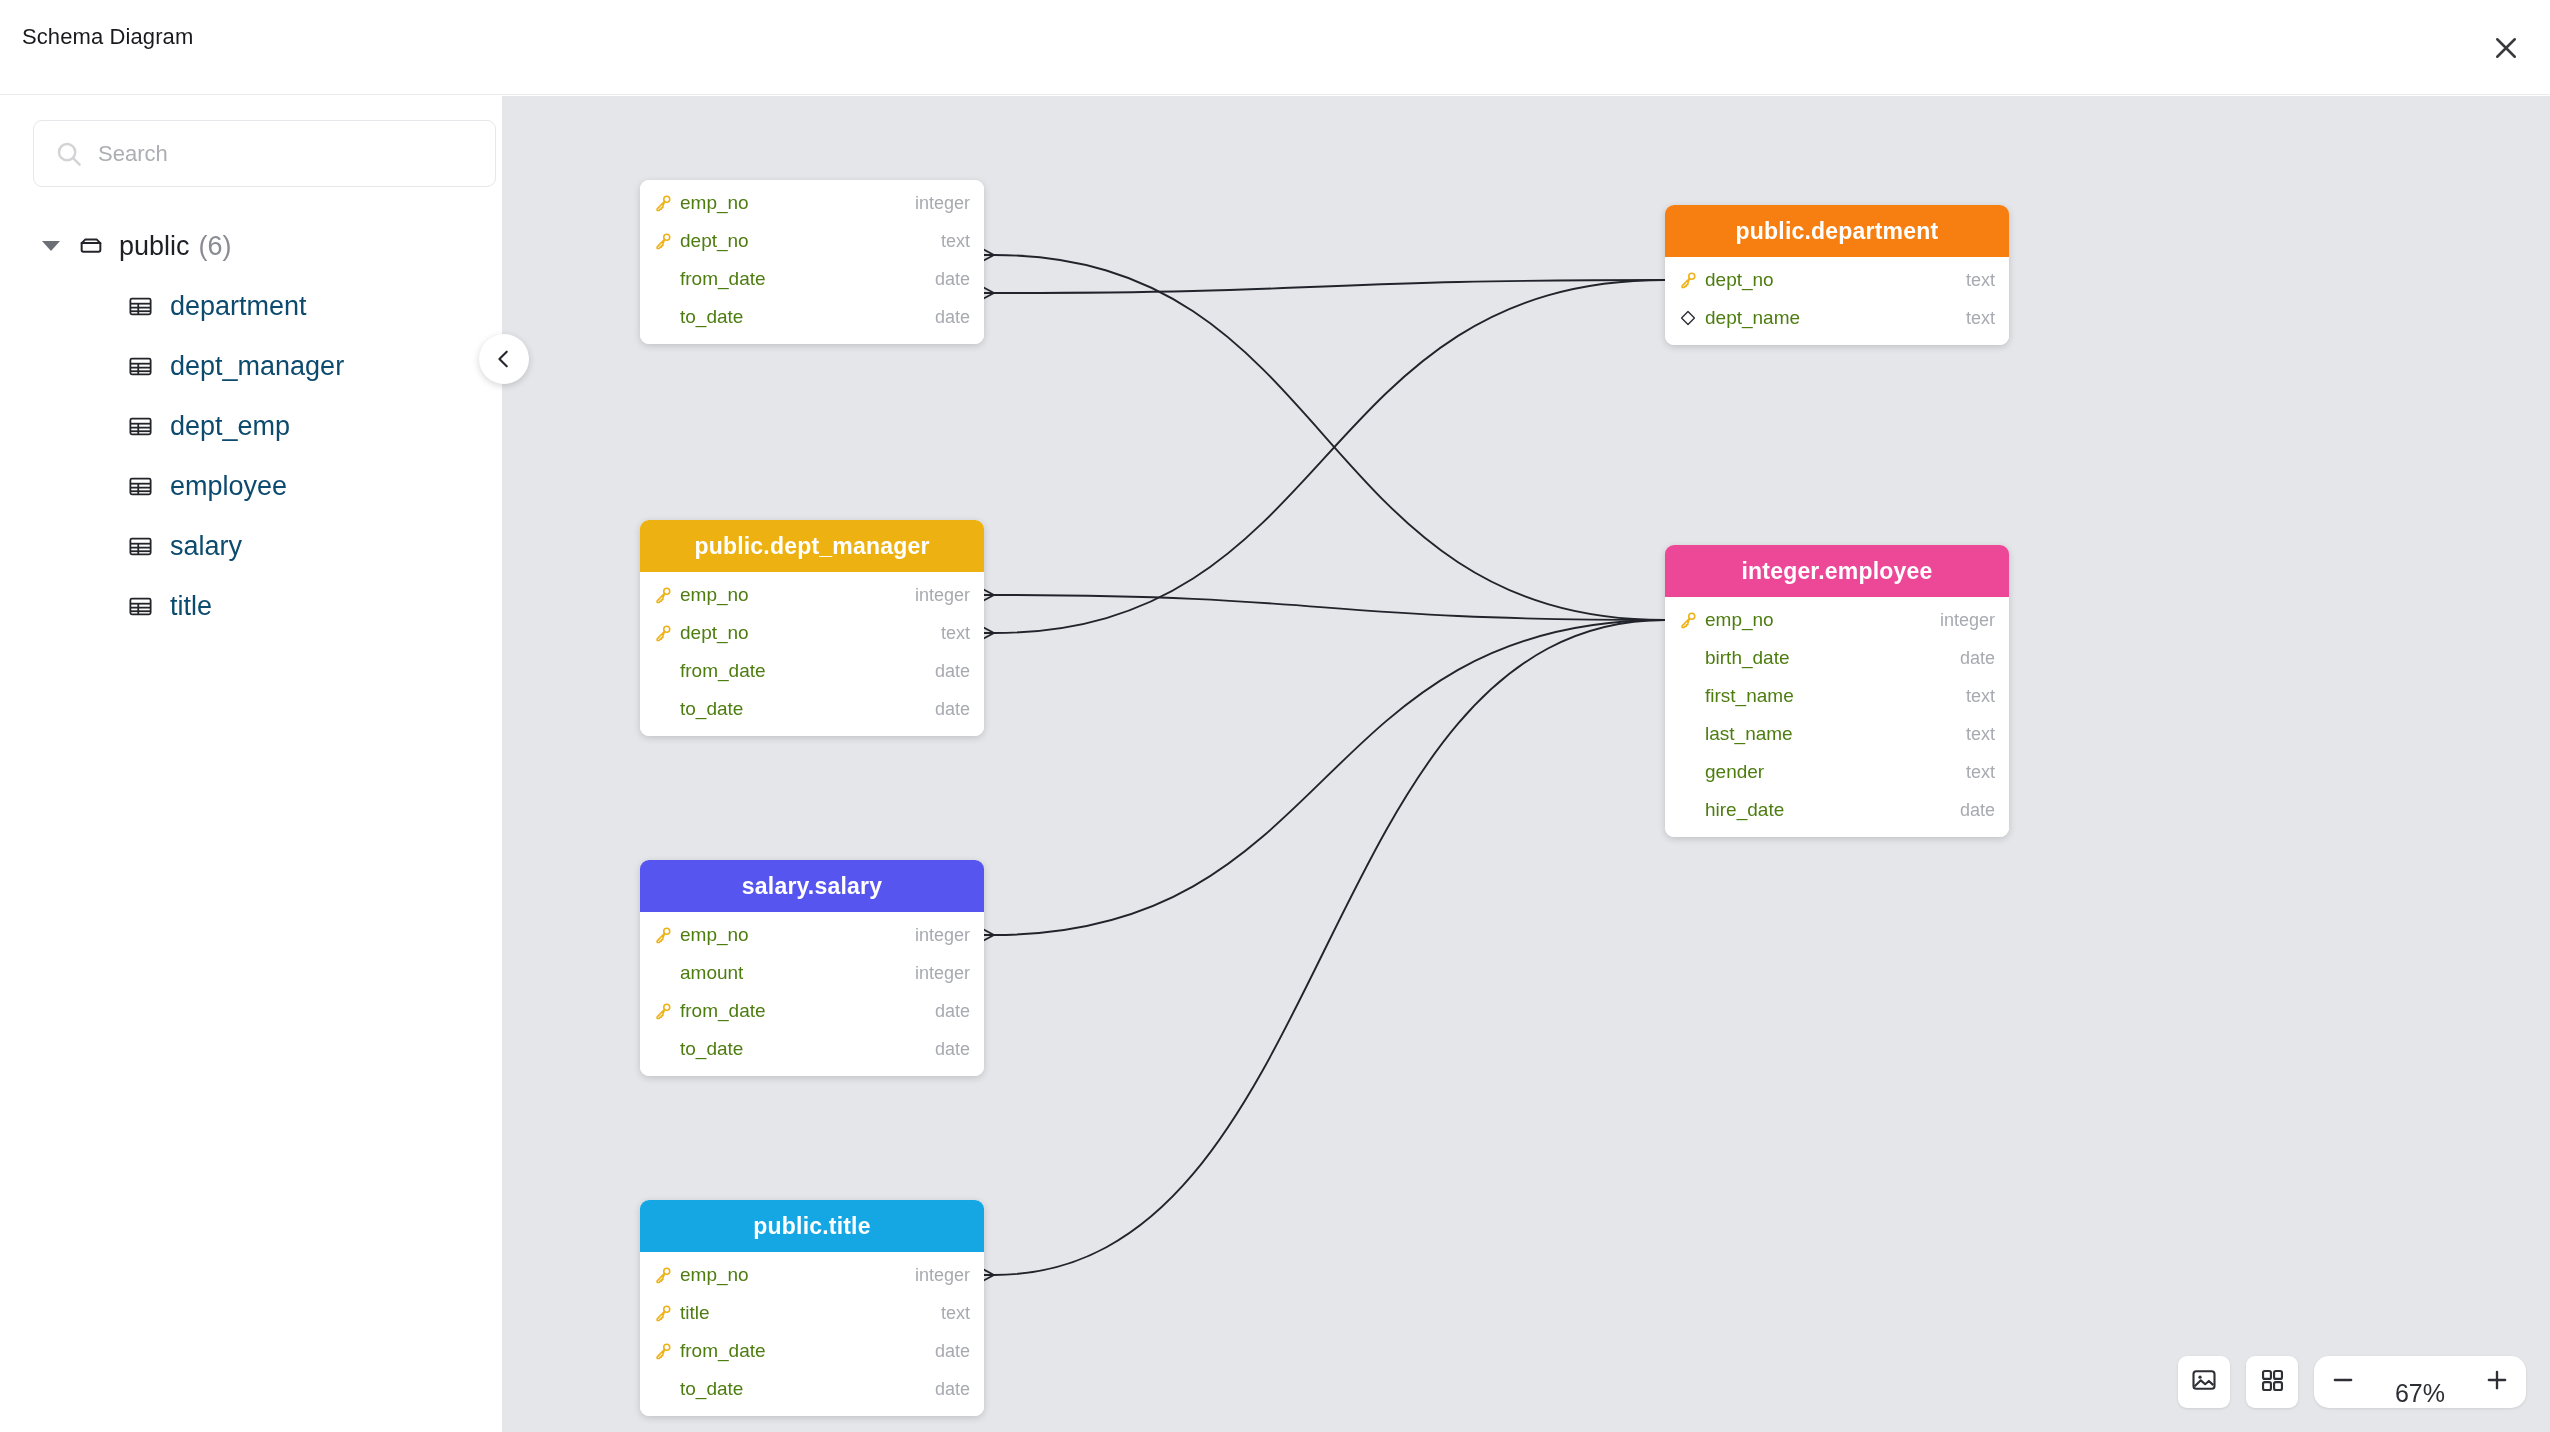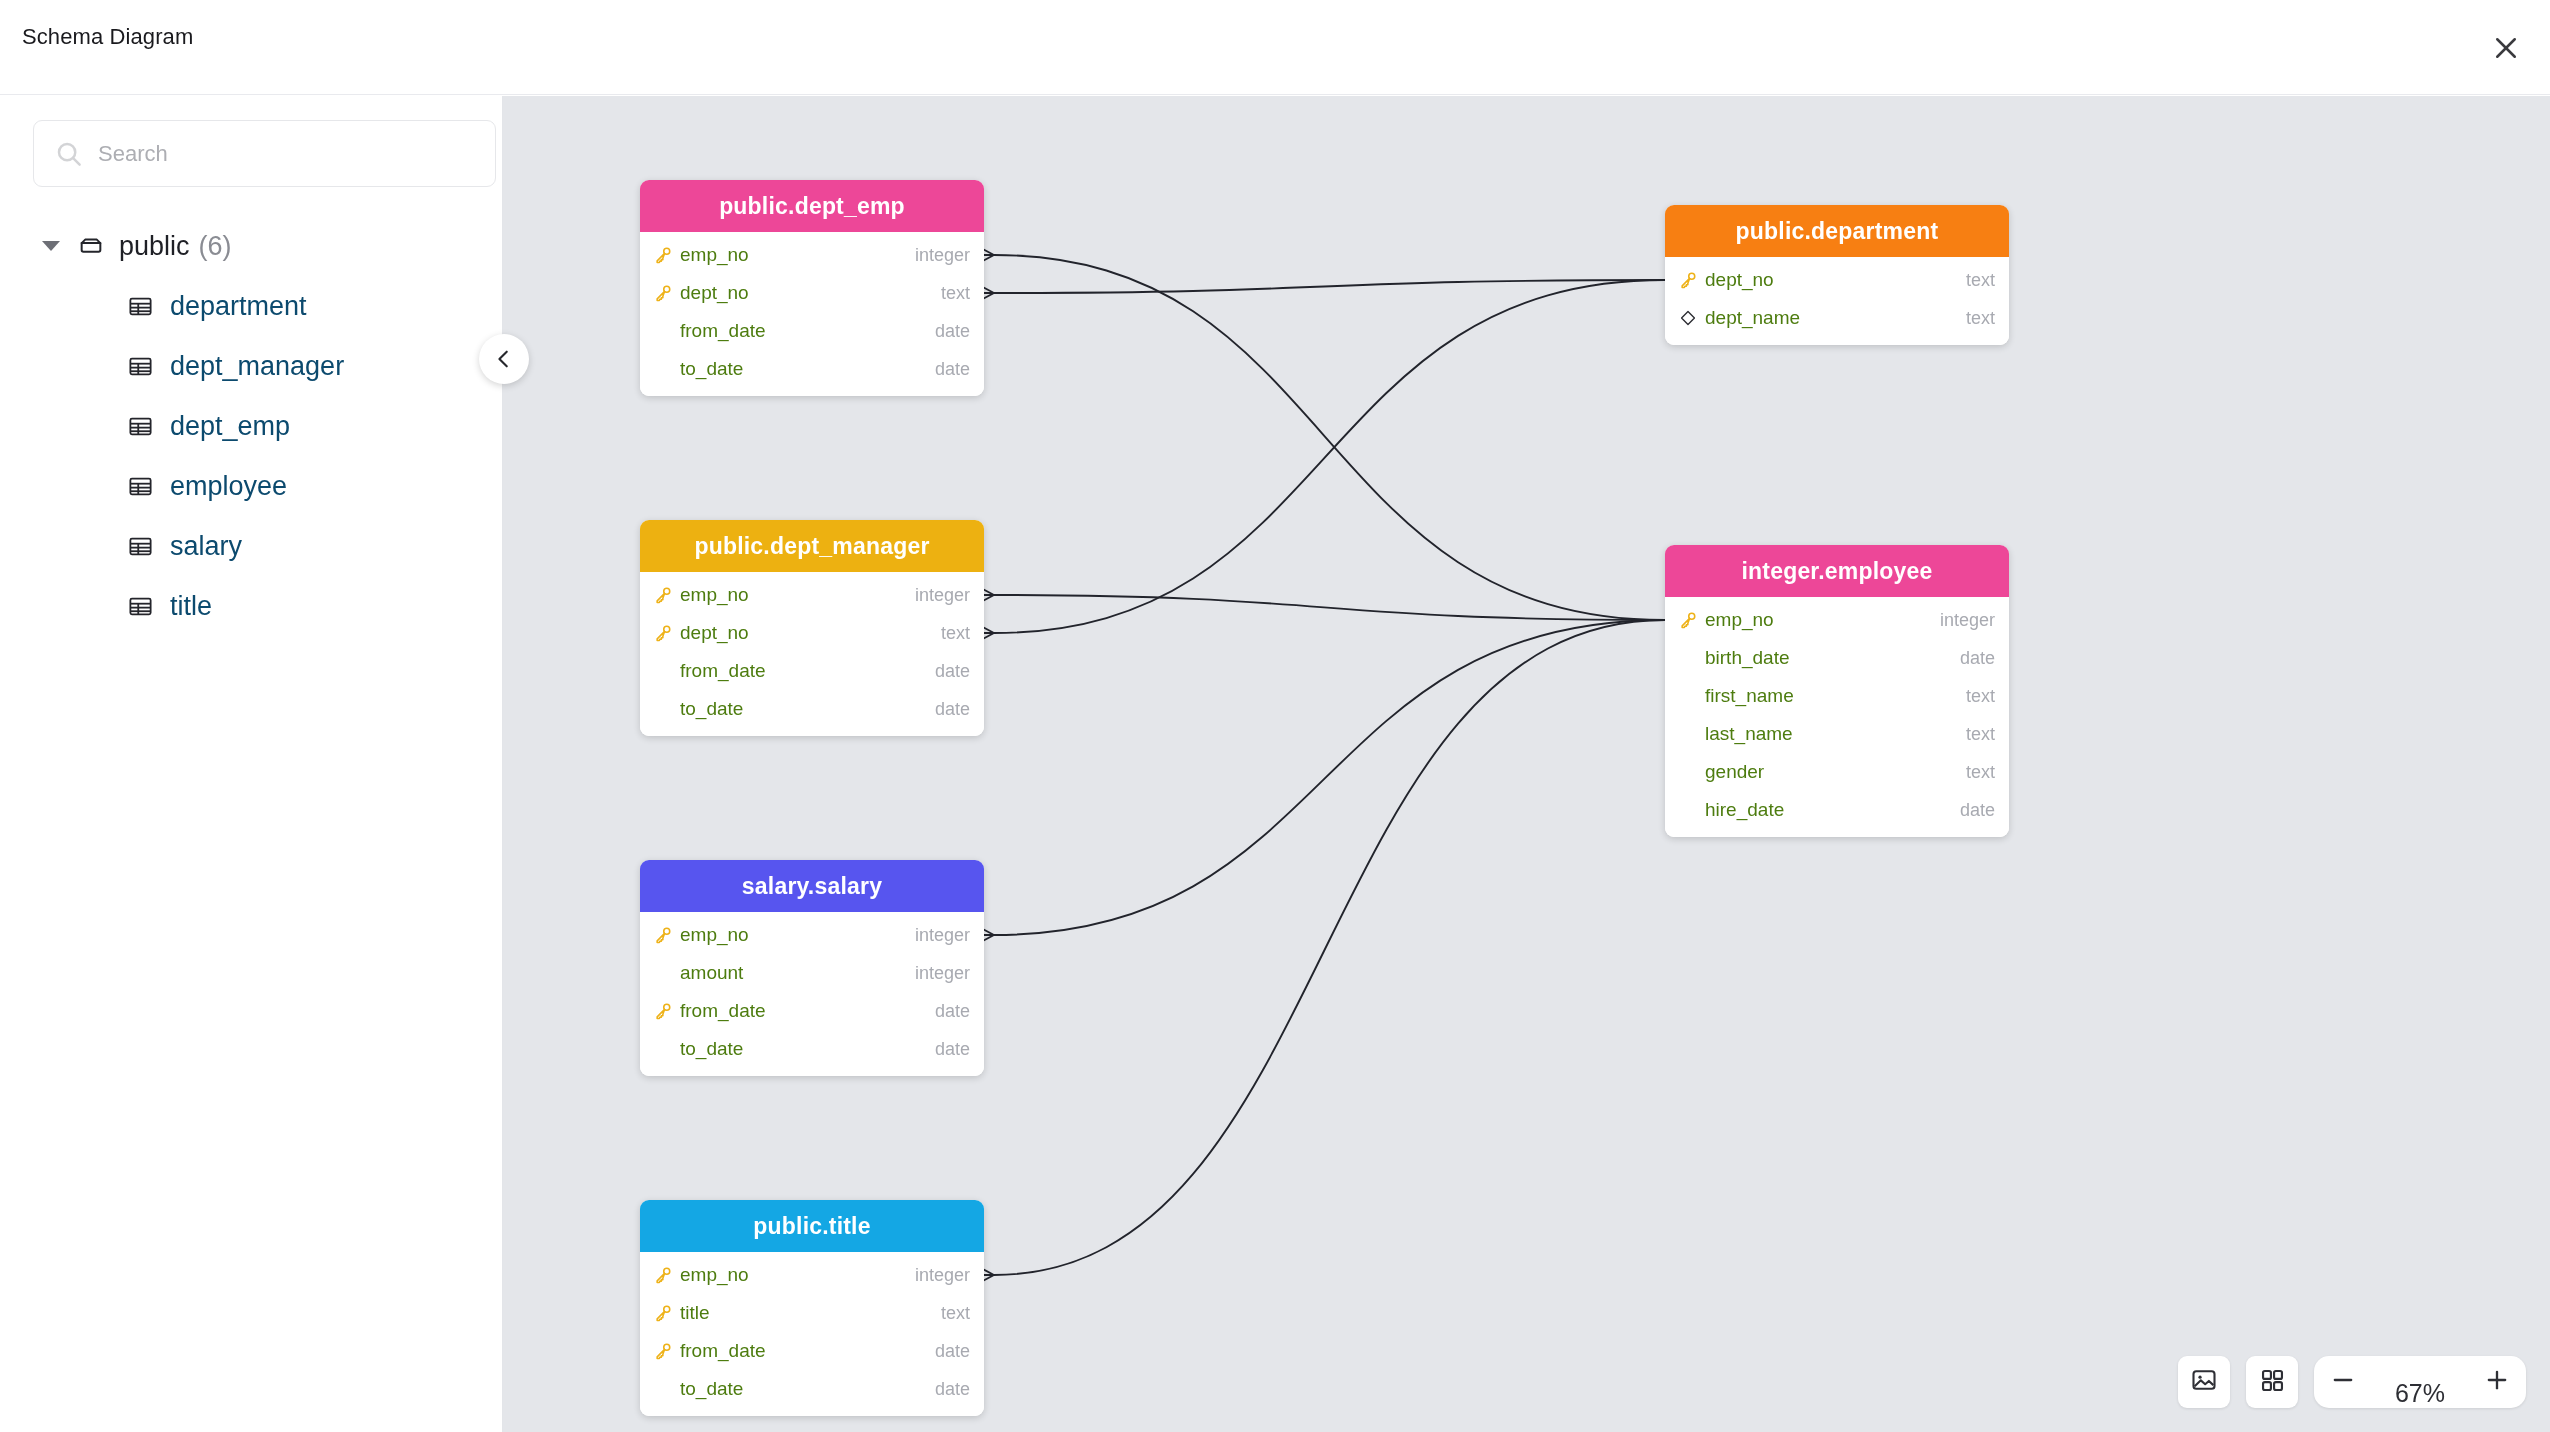--- a/index.html
+++ b/index.html
@@ -249,21 +249,20 @@
         </g>
         <path d="M 491 1179 C 835.12 1179, 807.88 524, 1162 524" fill="none" stroke="#22242c" stroke-width="1.9"></path>
         <g>
           <line x1="491" y1="1179" x2="474" y2="1170" stroke="#22242c" stroke-width="1.9" stroke-linecap="round"></line>
           <line x1="491" y1="1179" x2="474" y2="1179" stroke="#22242c" stroke-width="1.9" stroke-linecap="round"></line>
           <line x1="491" y1="1179" x2="474" y2="1188" stroke="#22242c" stroke-width="1.9" stroke-linecap="round"></line>
         </g>
       </svg>
     <div id="tables-layer">
         <div class="tbl-card" style="left: 137px; top: 84px;">
-          <div class="tbl-head" style="background:#ed4798">public.dept_emp</div>
           <div class="tbl-body">
             <div class="col-row">
               <span class="col-ic">
                 <svg width="20" height="20" viewBox="0 0 24 24" fill="none" stroke="#eeb218" stroke-width="1.9" stroke-linecap="round" stroke-linejoin="round">
                   <circle cx="16.5" cy="7.5" r="3.6"></circle>
                   <path d="M13.9 10.1 L5 19 L5 21 L7.6 21 L8.3 19.4 L10 19.4 L10 17.6 L11.8 17.6 L11.8 15.9 Z"></path>
                 </svg>
               </span>
               <span class="col-name">emp_no</span>
               <span class="col-type">integer</span>

